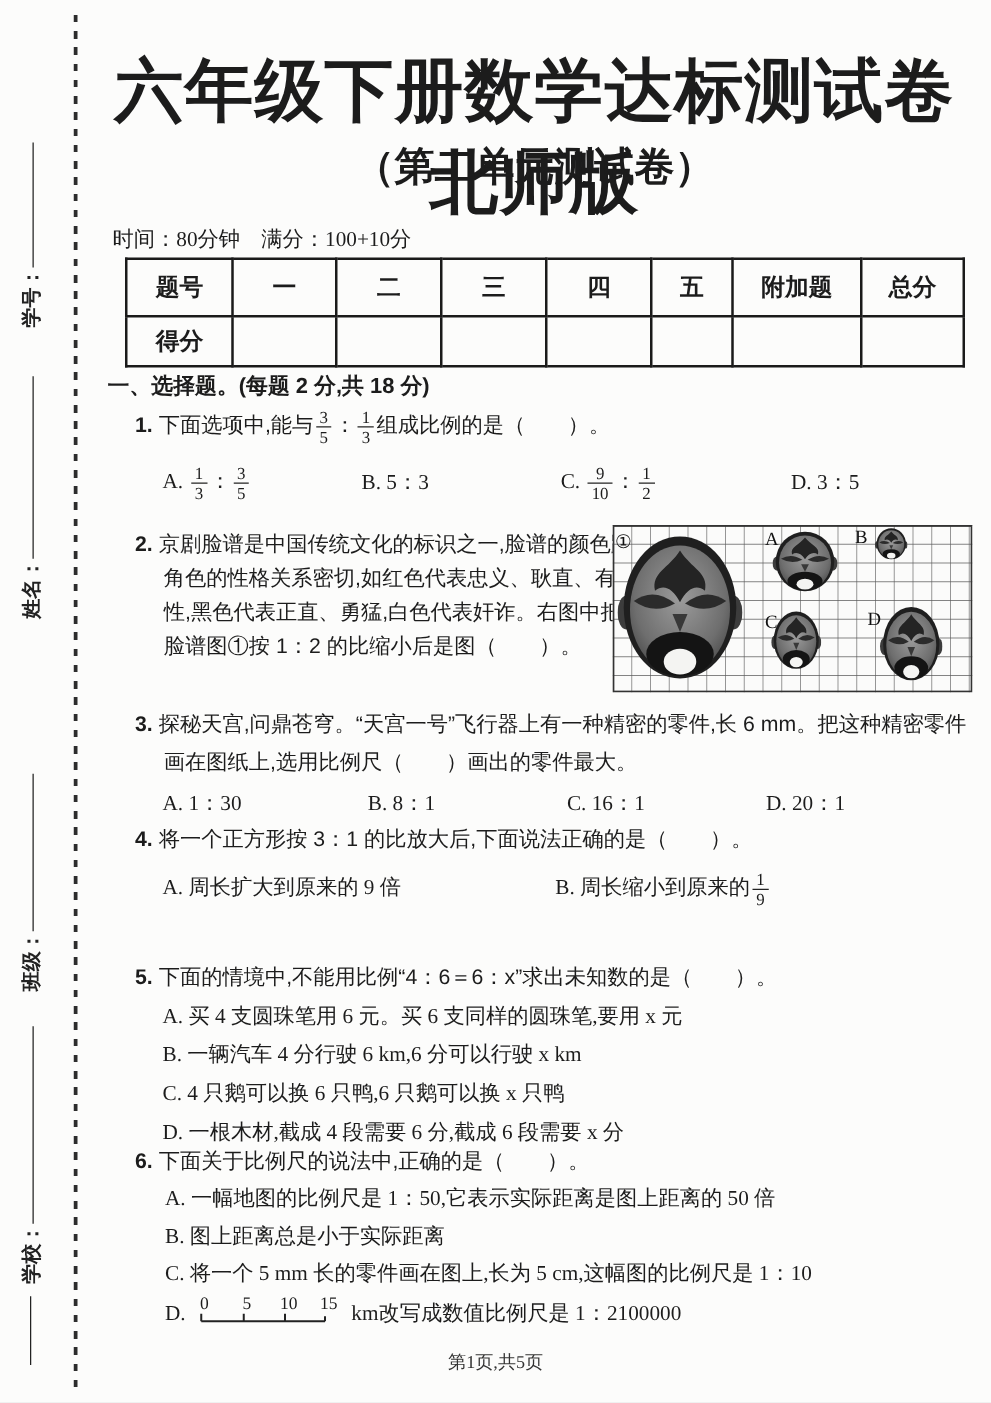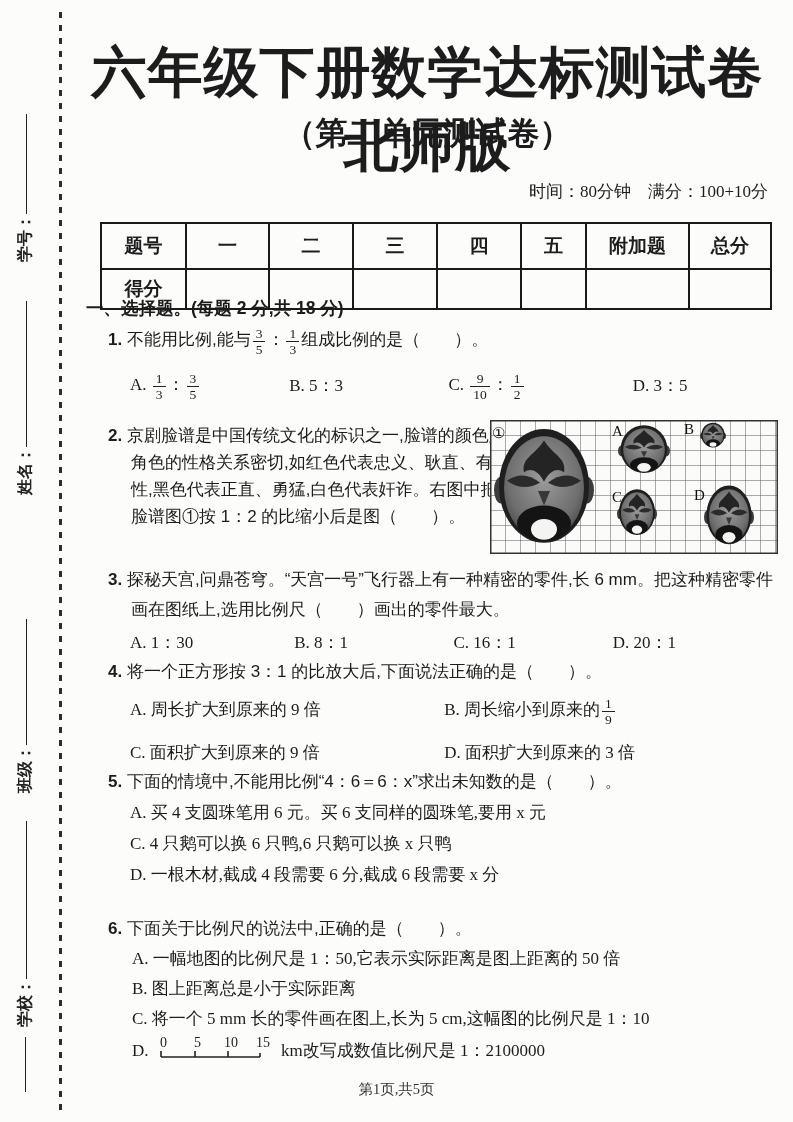--- a/index.html
+++ b/index.html
@@ -10,23 +10,23 @@
             background:repeating-linear-gradient(#2c2c2c 0 6px,transparent 6px 13px);}
   .side-unit{position:absolute;left:15px;transform-origin:0 0;transform:rotate(-90deg);
              white-space:nowrap;font-family:"Liberation Sans",sans-serif;
              font-size:16px;font-weight:600;color:#222;}
   .side-blank{display:inline-block;border-bottom:1.8px solid #222;transform:translateY(-3px);}
   
   .title{position:absolute;left:90px;width:675px;top:36px;margin:0;text-align:center;
          font-size:55px;font-weight:700;letter-spacing:1px;}
   .subtitle{position:absolute;left:90px;width:675px;top:112px;margin:0;text-align:center;
             font-size:32px;font-weight:700;}
-  .info{position:absolute;left:90px;width:678px;top:180px;text-align:right;font-size:17px;font-family:Liberation Serif, serif;}
-  
-  .score-table{position:absolute;left:100px;top:222px;width:670px;border-collapse:collapse;
+  .info{position:absolute;left:90px;width:678px;top:180px;text-align:left;font-size:17px;font-family:Liberation Serif, serif;}
+  
+  .score-table{position:absolute;left:100px;top:206px;width:670px;border-collapse:collapse;
                table-layout:fixed;}
   .score-table td{border:2.2px solid #1a1a1a;text-align:center;
                   font-family:"Liberation Sans",sans-serif;font-size:19px;font-weight:700;}
   .score-table tr.r1 td{height:42px;}
   .score-table tr.r2 td{height:36px;}
   
   .sec-head{position:absolute;left:86px;top:296px;font-family:"Liberation Sans",sans-serif;
             font-size:17.5px;font-weight:700;}
   .q{position:absolute;font-size:17px;}
   .qnum{font-weight:700;font-family:"Liberation Sans",sans-serif;}
@@ -102,21 +102,21 @@
       <td></td>
     </tr>
   </tbody>
     </table>
 
   <div class="sec-head">一、选择题。(每题 2 分,共 18 分)</div>
 
   <div class="q" style="left:108px;top:326px;width:664px">
     <div class="stem">
       <span class="qnum">1.</span>
-      <span>不能用比例,能与</span><span class="frac"><span class="fn">3</span><span class="fd">5</span></span><span>：</span><span class="frac"><span class="fn">1</span><span class="fd">3</span></span><span>组成比例的是（　　）。</span>
+      <span>下面选项中,能与</span><span class="frac"><span class="fn">3</span><span class="fd">5</span></span><span>：</span><span class="frac"><span class="fn">1</span><span class="fd">3</span></span><span>组成比例的是（　　）。</span>
     </div>
     <div class="opt" style="margin:14px 0 0 22px">
       <span style="display:inline-block;width:155px">
         <span>A.</span>
         <span class="frac"><span class="fn">1</span><span class="fd">3</span></span><span>：</span><span class="frac"><span class="fn">3</span><span class="fd">5</span></span>
       </span>
       <span style="display:inline-block;width:155px">B. 5：3</span>
       <span style="display:inline-block;width:180px">
         <span>C.</span>
         <span class="frac"><span class="fn">9</span><span class="fd">10</span></span><span>：</span><span class="frac"><span class="fn">1</span><span class="fd">2</span></span>
@@ -185,33 +185,30 @@
     <div class="stem">
       <span class="qnum">4.</span>
       <span>将一个正方形按 3：1 的比放大后,下面说法正确的是（　　）。</span>
     </div>
     <div class="opt" style="margin:13px 0 0 22px">
       <span style="display:inline-block;width:310px">A. 周长扩大到原来的 9 倍</span>
       <span>
         <span>B. 周长缩小到原来的</span><span class="frac"><span class="fn">1</span><span class="fd">9</span></span>
       </span>
     </div>
-    <div class="opt" style="margin:14px 0 0 22px">
-      <span style="display:inline-block;width:310px">C. 面积扩大到原来的 9 倍</span>
-      <span>D. 面积扩大到原来的 3 倍</span>
-    </div>
   </div>
 
   <div class="q" style="left:108px;top:766px;width:666px;line-height:31px">
     <div class="stem">
       <span class="qnum">5.</span>
       <span>下面的情境中,不能用比例“4：6＝6：x”求出未知数的是（　　）。</span>
     </div>
     <div class="opt" style="margin-left:22px">
       <span class="optrow">A. 买 4 支圆珠笔用 6 元。买 6 支同样的圆珠笔,要用 x 元</span>
+      <span class="optrow">B. 一辆汽车 4 分行驶 6 km,6 分可以行驶 x km</span>
       <span class="optrow">C. 4 只鹅可以换 6 只鸭,6 只鹅可以换 x 只鸭</span>
       <span class="optrow">D. 一根木材,截成 4 段需要 6 分,截成 6 段需要 x 分</span>
     </div>
   </div>
 
   <div class="q" style="left:108px;top:914px;width:666px;line-height:30px">
     <div class="stem">
       <span class="qnum">6.</span>
       <span>下面关于比例尺的说法中,正确的是（　　）。</span>
     </div>

